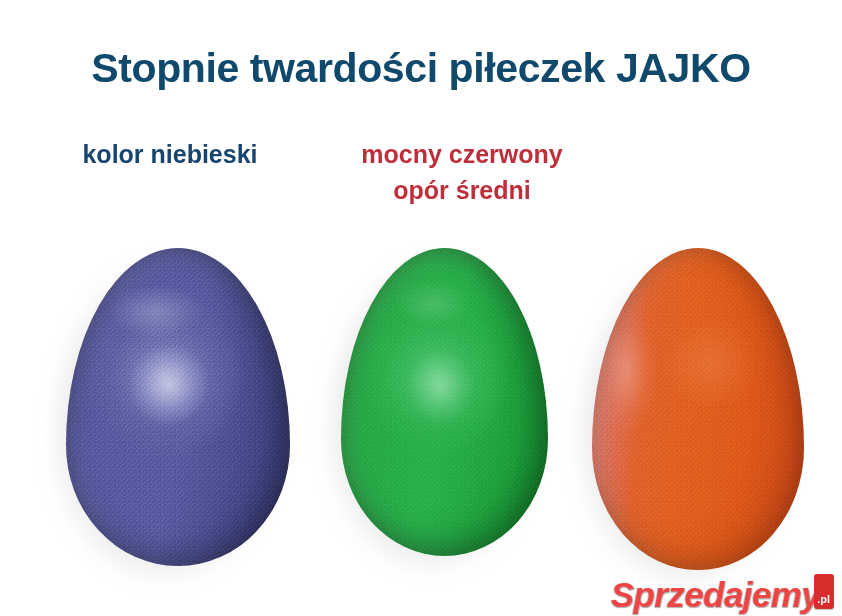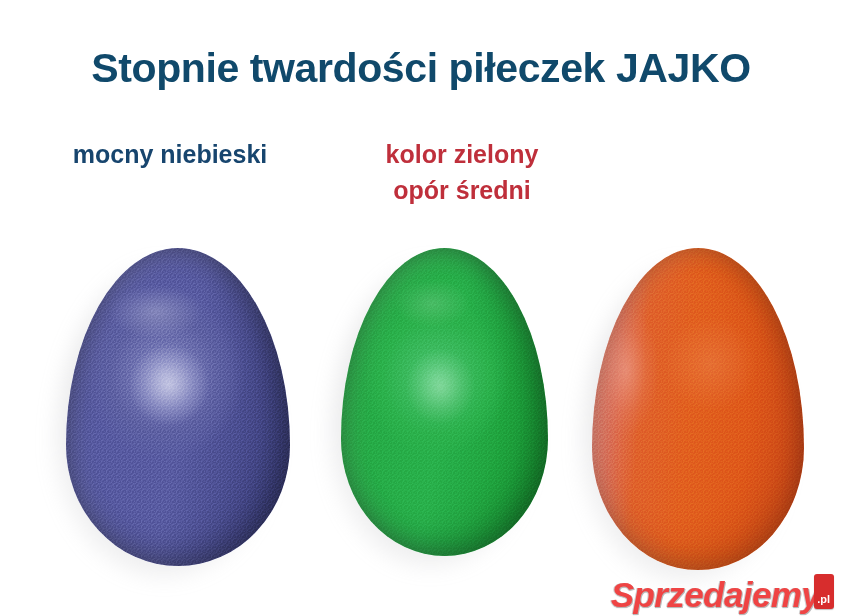--- a/index.html
+++ b/index.html
@@ -218,26 +218,26 @@
 </head>
 <body>
 
 <div id="poster">
 
   <div class="title">Stopnie twardości piłeczek JAJKO</div>
 
   <div class="labels">
 
     <div class="label-col col-blue">
-      <span class="l1">mocny niebieski</span>
+      <span class="l1">kolor niebieski</span>
     </div>
 
 
     <div class="label-col col-red">
-      <span class="l1">kolor zielony</span>
+      <span class="l1">mocny czerwony</span>
       <span class="l2">opór średni</span>
     </div>
 
   </div>
 
   <div class="eggs">
 
     <div class="egg-wrap" id="egg-blue">
       <div class="egg-shadow"></div>
       <div class="egg">

